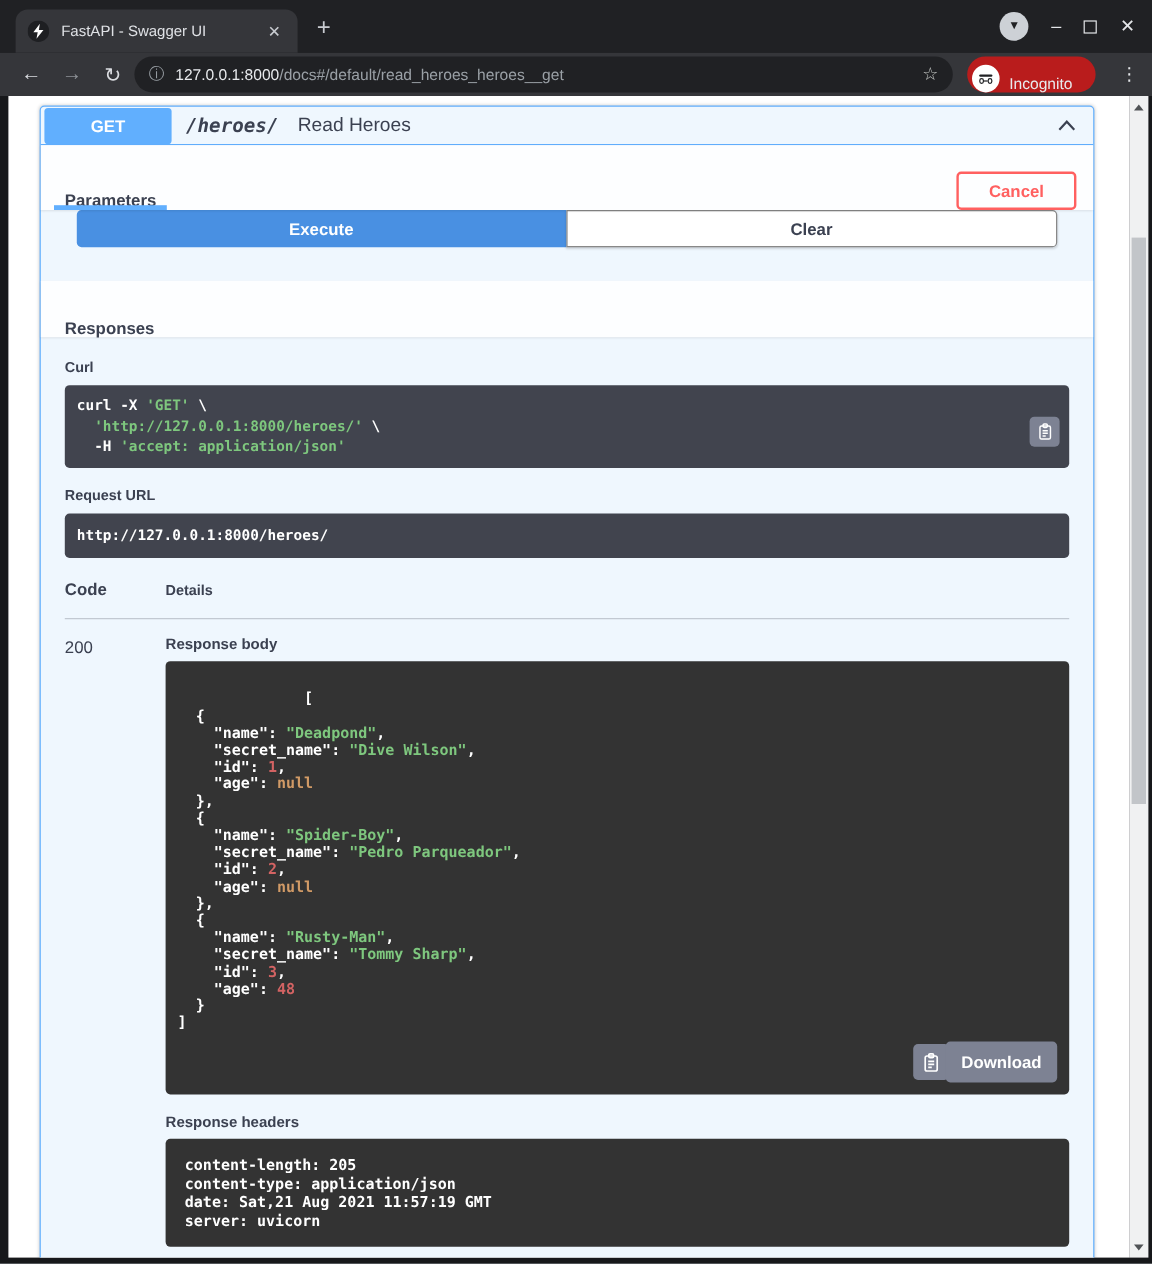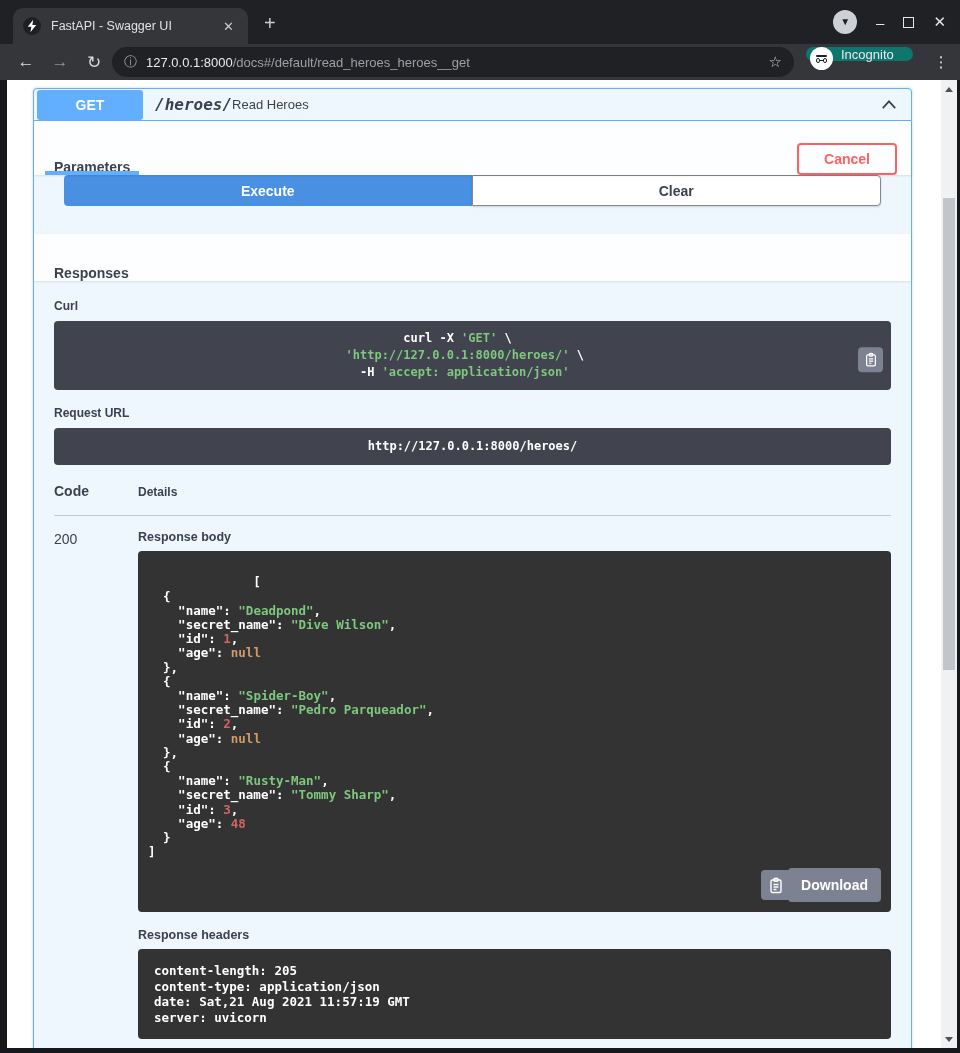--- a/index.html
+++ b/index.html
@@ -22,43 +22,43 @@
   .maxbox { width:11px; height:11px; border:1.5px solid #e4e6e9; cursor:pointer; }
 
   .toolbar { position:absolute; top:44px; left:0; width:960px; height:36px; background:#35363a; }
   .navic { position:absolute; top:0; height:36px; display:flex; align-items:center; justify-content:center; width:28px; font-size:17px; cursor:pointer; }
   .addressbar { position:absolute; left:112px; top:3px; width:682px; height:30px; background:#202124;
                 border-radius:15px; display:flex; align-items:center; padding:0 12px; }
   .info-i { color:#9aa0a6; font-size:13px; margin-right:9px; }
   .url-host { color:#e8eaed; font-size:13px; }
   .url-path { color:#9aa0a6; font-size:13px; }
   .star { margin-left:auto; color:#c4c7c5; font-size:15px; cursor:pointer; }
-  .incog { position:absolute; left:806px; top:3px; height:14px; min-width:107px; background:#0f766e;
-           border-radius:15px; display:flex; align-items:flex-start; padding:0 12px 0 4px; }
+  .incog { position:absolute; left:806px; top:3px; height:30px; min-width:107px; background:#b91c1c;
+           border-radius:15px; display:flex; align-items:flex-end; padding:0 12px 0 4px; }
   .incog-circle { width:23px; height:23px; border-radius:50%; background:#fff; display:flex; flex-direction:column;
                   align-items:center; justify-content:center; gap:1px; }
   .spy-hat { width:11px; height:2.5px; background:#202124; border-radius:1px; }
   .spy-eyes { display:flex; align-items:center; }
   .spy-eyes i { width:4.5px; height:4.5px; border:1.5px solid #202124; border-radius:50%; display:block; }
   .spy-eyes b { width:2.5px; height:1.5px; background:#202124; display:block; }
   .incog-label { color:#e8eaed; font-size:13px; margin-left:8px; }
   .menu-dots { position:absolute; left:928px; top:3px; width:26px; height:30px; color:#e4e6e9; font-size:15px;
                display:flex; align-items:center; justify-content:center; cursor:pointer; }
 
   
   .page { position:absolute; left:7px; top:80px; width:934px; height:968px; background:#fff; overflow:hidden;padding-left:34px; }
 
   .opblock { position:absolute; left:26px; top:8px; width:879px; height:1100px; background:#eff7fe;
              border:1px solid #61affe; border-radius:4px; box-shadow:0 0 3px rgba(0,0,0,.19); }
   .op-header { height:32px; display:flex; align-items:center; padding:0 10px 0 3px; border-bottom:1px solid #61affe; cursor:pointer; }
   .method-badge { background:#61affe; color:#fff; font-weight:bold; font-size:14px; border-radius:3px;
                   min-width:106px; text-align:center; padding:7px 0; }
   .op-path { font-family:"DejaVu Sans Mono","Liberation Mono",monospace; font-weight:bold; font-size:16px;
              color:#3b4151; margin-left:12px;font-style:italic; }
-  .op-summary { font-size:13px; color:#3b4151; margin-left:0; }
+  .op-summary { font-size:16px; color:#3b4151; margin-left:16px; }
   .op-chevron { margin-left:auto; display:flex; padding:4px; cursor:pointer; }
 
   .section-header { position:relative; background:rgba(255,255,255,.88); box-shadow:0 1px 2px rgba(0,0,0,.1);
                     height:54px; display:flex; align-items:flex-end; padding:0 14px 0 20px; }
   .sh-title { font-size:14px; font-weight:bold; color:#3b4151; }
   .tab-underline { position:absolute; left:11px; bottom:0; width:94px; height:4px; background:#61affe; }
   .cancel-btn { margin-left:auto; background:transparent; border:2px solid #ff6060; color:#ff6060;
                 font-weight:bold; font-size:14px; border-radius:4px; padding:6px 25px; cursor:pointer; }
 
   .params-body { padding:20px 20px 38px; font-size:14px; color:#3b4151; }
@@ -68,21 +68,21 @@
                  border-radius:4px 0 0 4px; height:31px; cursor:pointer; }
   .clear-btn { flex:1; background:#fff; color:#3b4151; font-weight:bold; font-size:14px;
                border:1px solid #888; border-radius:0 4px 4px 0; height:31px; cursor:pointer;
                box-shadow:0 1px 2px rgba(0,0,0,.15); }
 
   .responses-header { height:47px; }
   .responses-inner { padding:18px 20px 30px; }
   .block-label { font-size:12px; font-weight:bold; color:#3b4151; margin-bottom:8px; }
   .mono { font-family:"DejaVu Sans Mono","Liberation Mono",monospace; }
   .code-dark { position:relative; background:#41444e; border-radius:4px; padding:9px 40px 9px 10px;
-               color:#fff; font-weight:bold; font-size:12px; line-height:1.42; white-space:pre;text-align:center; }
+               color:#fff; font-weight:bold; font-size:12px; line-height:1.42; white-space:pre; }
   .code-dark.single { padding:10px; }
   .grn { color:#7ec77e; }
   .copy-btn { position:absolute; right:8px; top:50%; transform:translateY(-35%); width:25px; height:25px;
               background:#7d8293; border-radius:4px; border:none; display:flex; align-items:center;
               justify-content:center; cursor:pointer; }
   .gap16 { height:16px; } .gap14 { height:14px; }
 
   .resp-head { display:flex; margin-top:4px; }
   .col-code { width:84px; font-size:14px; font-weight:bold; color:#3b4151; }
   .col-details { font-size:12px; font-weight:bold; color:#3b4151; padding-top:2px; }

